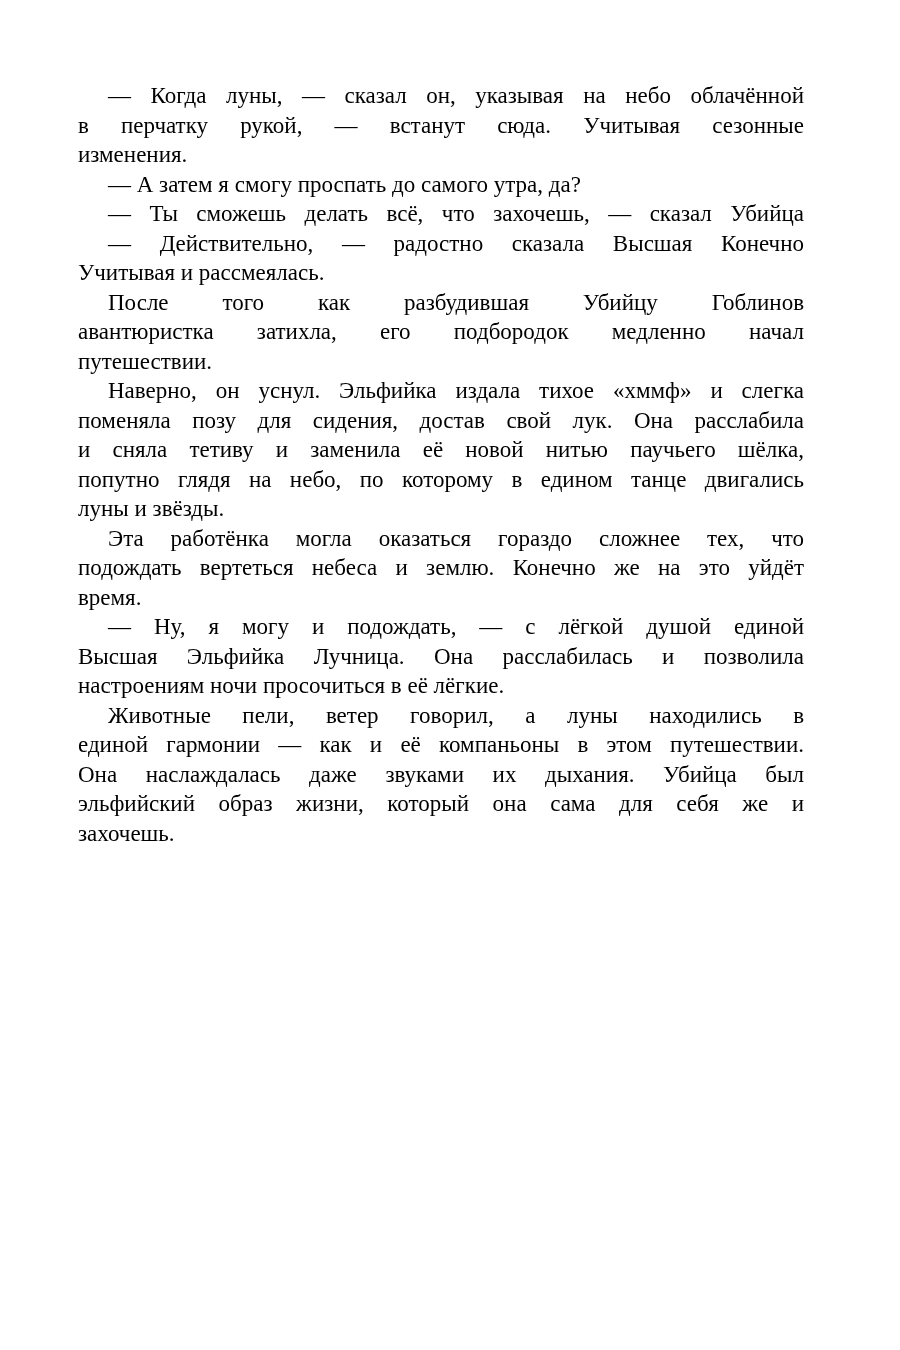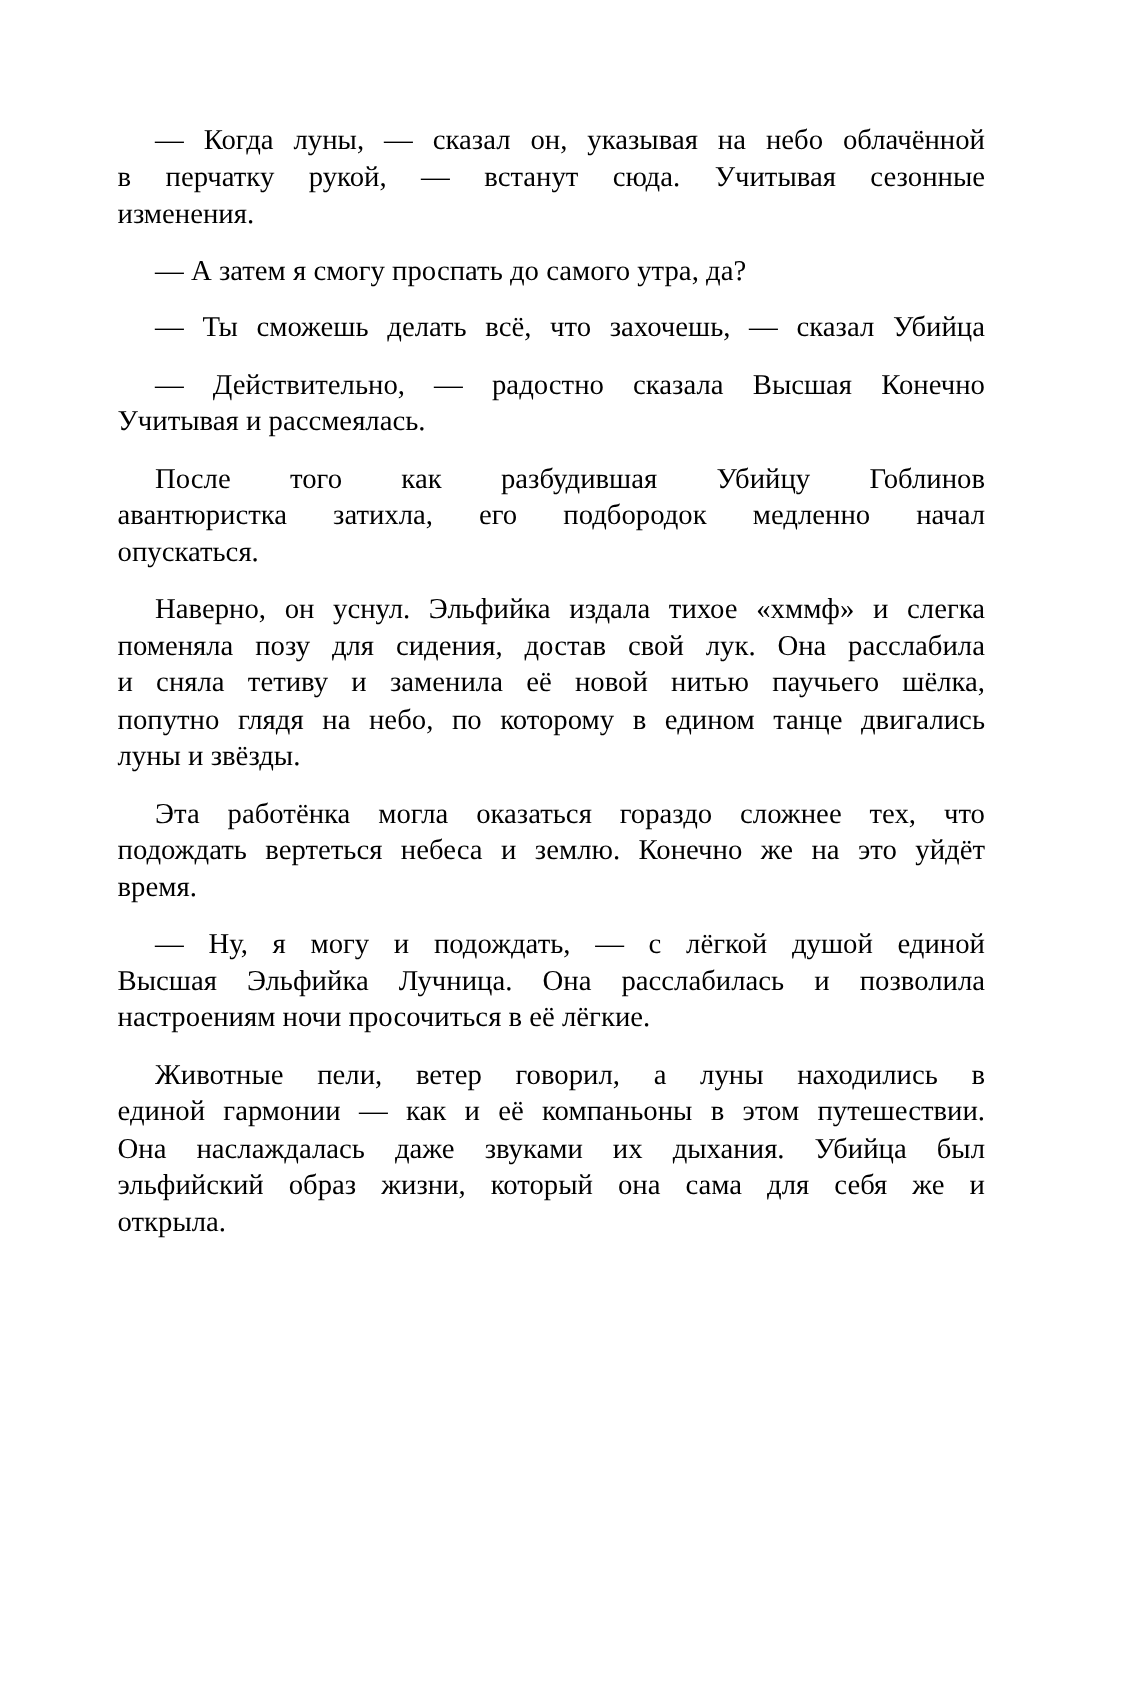--- a/index.html
+++ b/index.html
@@ -16,21 +16,21 @@
     font-family: "Liberation Serif", "DejaVu Serif", serif;
     color: #000000;
   }
   .text-block {
     position: absolute;
     left: 78px;
     top: 81px;
     width: 726px;
   }
   .paragraph {
-    margin: 16px;
+    margin: 0;
     padding: 0;
   }
   .text-line {
     font-size: 23px;
     line-height: 29.5px;
     white-space: normal;
     text-align: justify;
     text-align-last: justify;
     -moz-text-align-last: justify;
     word-spacing: normal;
@@ -59,21 +59,21 @@
       <div class="paragraph">
         <div class="text-line first">— Ты сможешь делать всё, что захочешь, — сказал Убийца</div>
       </div>
       <div class="paragraph">
         <div class="text-line first">— Действительно, — радостно сказала Высшая Конечно</div>
         <div class="text-line last">Учитывая и рассмеялась.</div>
       </div>
       <div class="paragraph">
         <div class="text-line first">После того как разбудившая Убийцу Гоблинов</div>
         <div class="text-line">авантюристка затихла, его подбородок медленно начал</div>
-        <div class="text-line last">опускаться.</div>
+        <div class="text-line last">путешествии.</div>
       </div>
       <div class="paragraph">
         <div class="text-line first">Наверно, он уснул. Эльфийка издала тихое «хммф» и слегка</div>
         <div class="text-line">поменяла позу для сидения, достав свой лук. Она расслабила</div>
         <div class="text-line">и сняла тетиву и заменила её новой нитью паучьего шёлка,</div>
         <div class="text-line">попутно глядя на небо, по которому в едином танце двигались</div>
         <div class="text-line last">луны и звёзды.</div>
       </div>
       <div class="paragraph">
         <div class="text-line first">Эта работёнка могла оказаться гораздо сложнее тех, что</div>
@@ -83,16 +83,16 @@
       <div class="paragraph">
         <div class="text-line first">— Ну, я могу и подождать, — с лёгкой душой единой</div>
         <div class="text-line">Высшая Эльфийка Лучница. Она расслабилась и позволила</div>
         <div class="text-line last">настроениям ночи просочиться в её лёгкие.</div>
       </div>
       <div class="paragraph">
         <div class="text-line first">Животные пели, ветер говорил, а луны находились в</div>
         <div class="text-line">единой гармонии — как и её компаньоны в этом путешествии.</div>
         <div class="text-line">Она наслаждалась даже звуками их дыхания. Убийца был</div>
         <div class="text-line">эльфийский образ жизни, который она сама для себя же и</div>
-        <div class="text-line last">открыла.</div>
+        <div class="text-line last">захочешь.</div>
       </div>
     </div>
 </div>
 
 </body></html>

